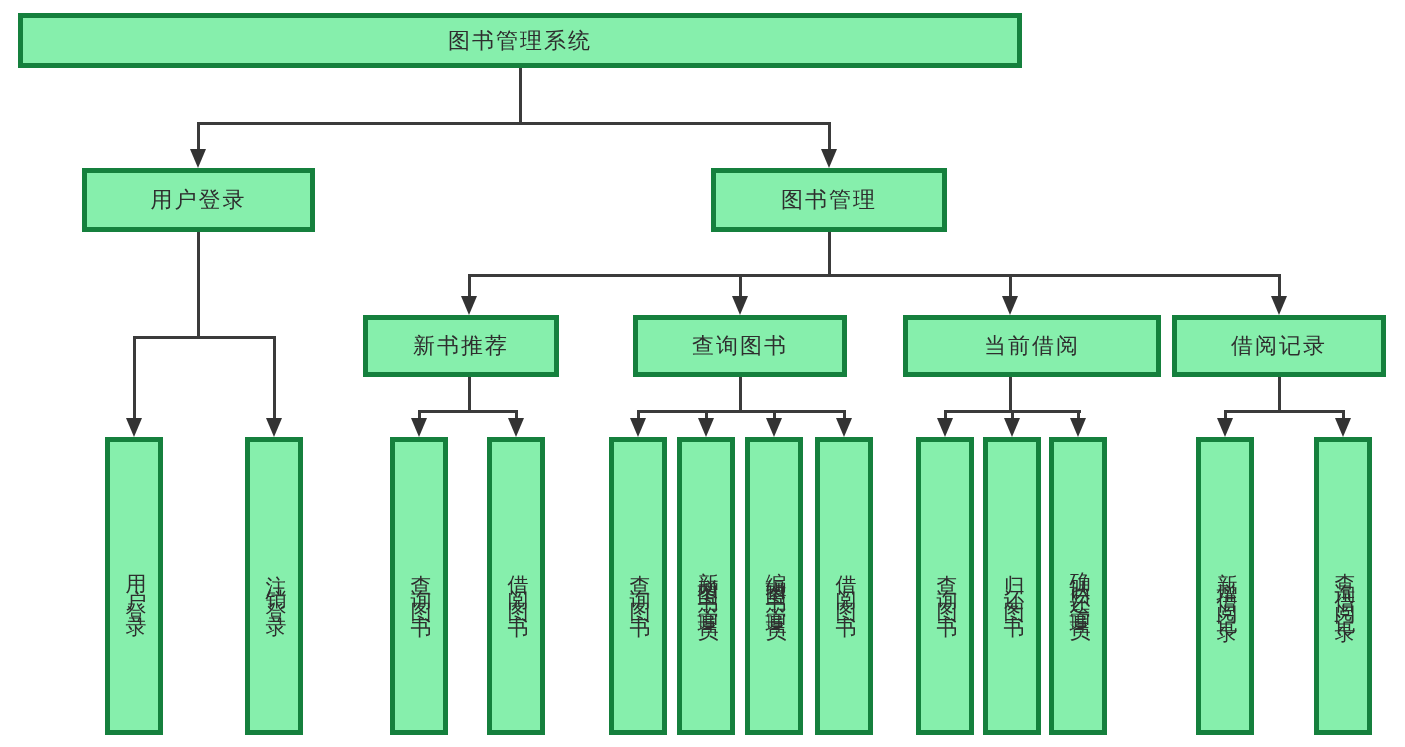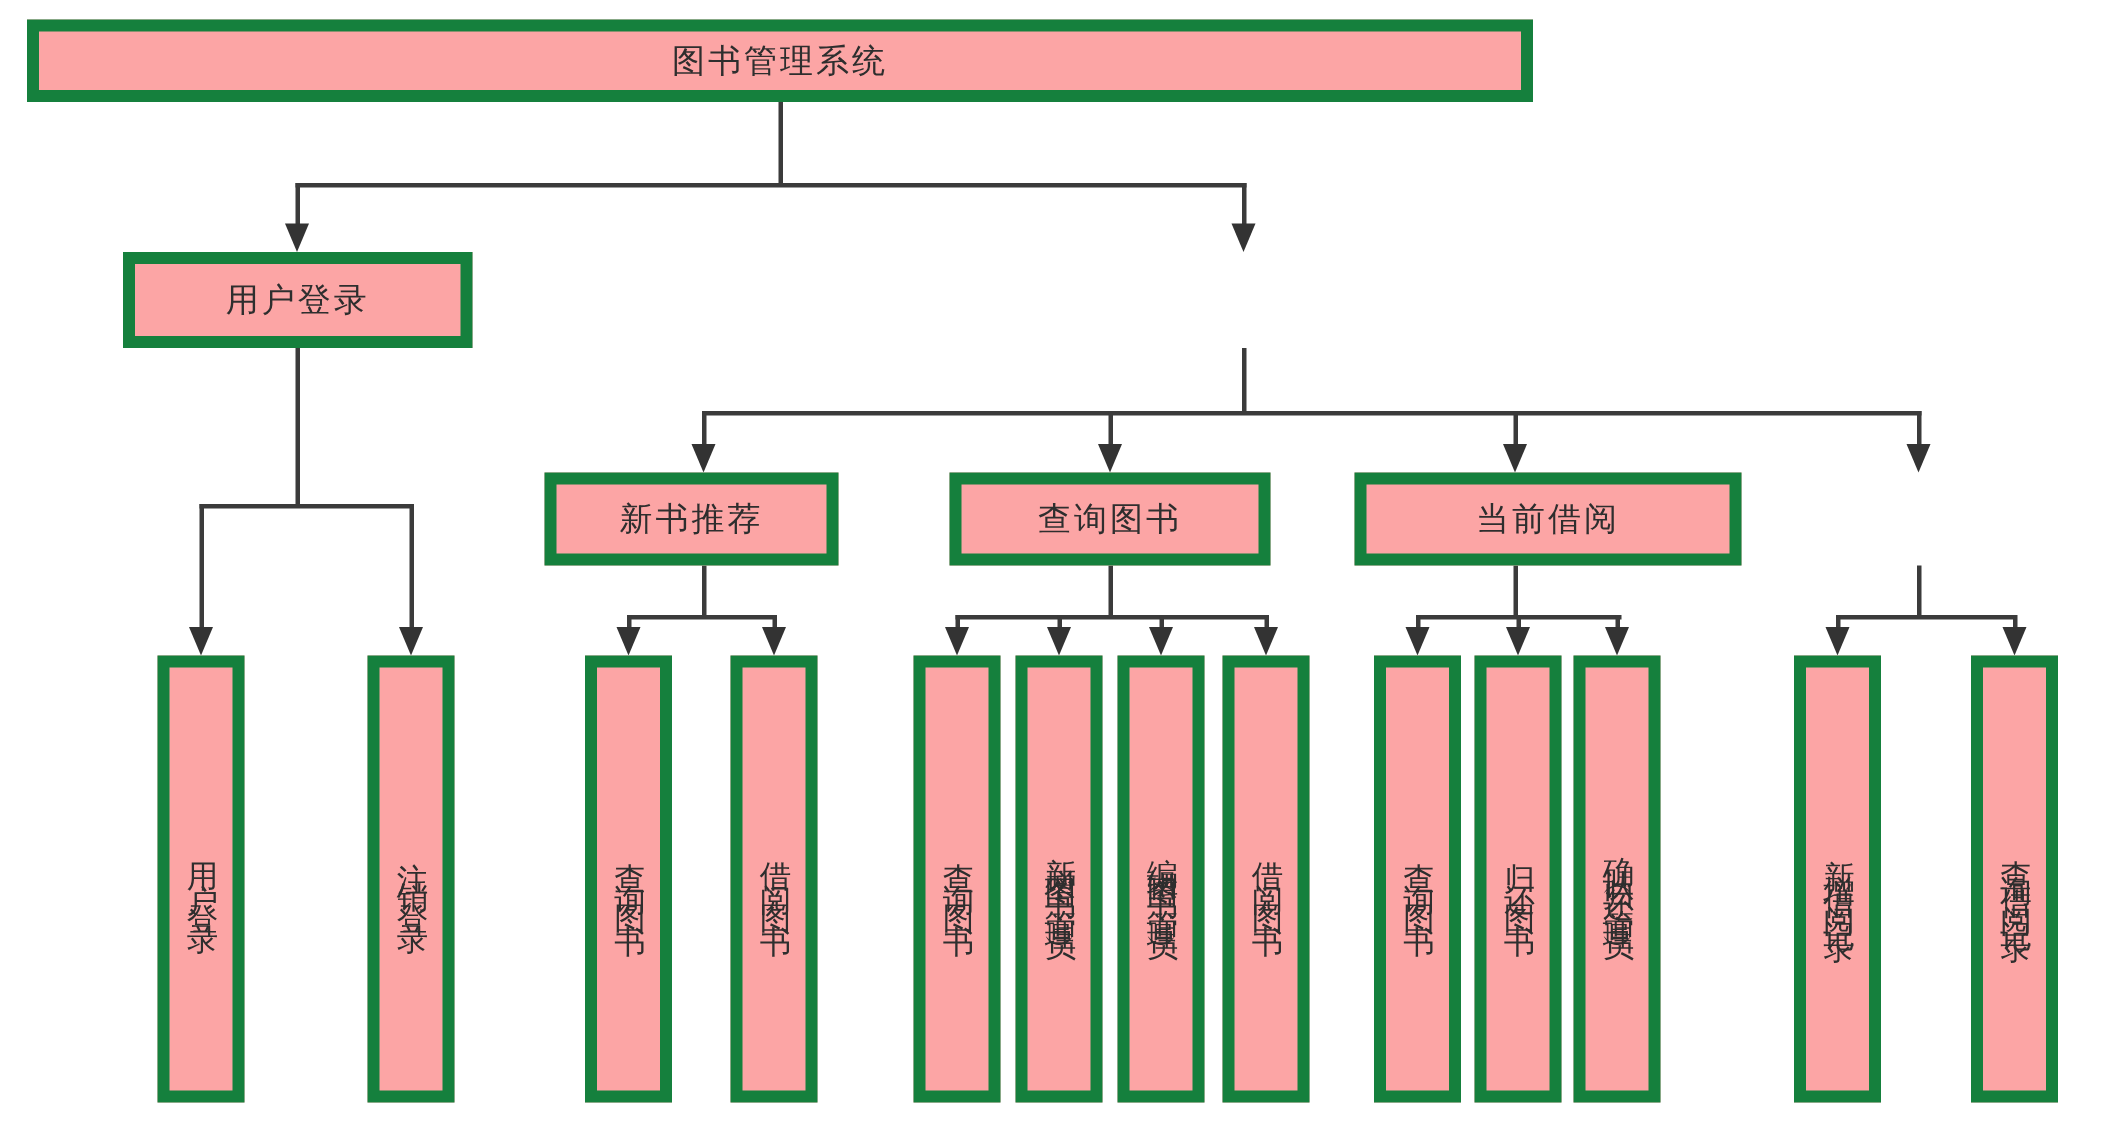--- a/index.html
+++ b/index.html
@@ -6,29 +6,30 @@
   #canvas{
     position:relative;
     width:1405px;height:747px;
     background:#ffffff;
     overflow:hidden;
     font-family:"Liberation Sans","DejaVu Sans",sans-serif;
   }
   .box{
     position:absolute;
     box-sizing:border-box;
-    border:8px solid #15803d;
-    background:#fca5a5;
+    border:5px solid #15803d;
+    background:#86efac;
     display:flex;
     align-items:center;
     justify-content:center;
     color:#2e2e2e;
     font-size:22px;
     letter-spacing:2px;
     z-index:2;
+    font-family:Liberation Mono, monospace;
   }
   .vbox{
     writing-mode:vertical-rl;
     font-size:21px;
     width:58px;
     top:437px;
     height:298px;
   }
   .sp4{letter-spacing:14px;}
   .sp6{letter-spacing:10px;}
@@ -65,35 +66,37 @@
   <div class="box" style="left:18px;top:13px;width:1004px;height:55px;">图书管理系统</div>
 
   <div class="vline" style="left:519px;top:68px;height:54px;"></div>
   <div class="hline" style="left:197px;top:122px;width:634px;"></div>
   <div class="vline" style="left:197px;top:122px;height:28px;"></div>
   <div class="arrow" style="left:190px;top:149px;"></div>
   <div class="vline" style="left:828px;top:122px;height:28px;"></div>
   <div class="arrow" style="left:821px;top:149px;"></div>
 
   <div class="box" style="left:82px;top:168px;width:233px;height:64px;">用户登录</div>
+  <div class="box" style="left:711px;top:168px;width:236px;height:64px;">图书管理</div>
 
   <div class="vline" style="left:828px;top:232px;height:42px;"></div>
   <div class="hline" style="left:468px;top:274px;width:813px;"></div>
   <div class="vline" style="left:468px;top:274px;height:23px;"></div>
   <div class="arrow" style="left:461px;top:296px;"></div>
   <div class="vline" style="left:739px;top:274px;height:23px;"></div>
   <div class="arrow" style="left:732px;top:296px;"></div>
   <div class="vline" style="left:1009px;top:274px;height:23px;"></div>
   <div class="arrow" style="left:1002px;top:296px;"></div>
   <div class="vline" style="left:1278px;top:274px;height:23px;"></div>
   <div class="arrow" style="left:1271px;top:296px;"></div>
 
   <div class="box" style="left:363px;top:315px;width:196px;height:62px;text-align:center;">新书推荐</div>
   <div class="box" style="left:633px;top:315px;width:214px;height:62px;">查询图书</div>
   <div class="box" style="left:903px;top:315px;width:258px;height:62px;">当前借阅</div>
+  <div class="box" style="left:1172px;top:315px;width:214px;height:62px;">借阅记录</div>
 
   <div class="vline" style="left:197px;top:232px;height:104px;"></div>
   <div class="hline" style="left:133px;top:336px;width:142px;"></div>
   <div class="vline" style="left:133px;top:336px;height:83px;"></div>
   <div class="arrow" style="left:126px;top:418px;"></div>
   <div class="vline" style="left:273px;top:336px;height:83px;"></div>
   <div class="arrow" style="left:266px;top:418px;"></div>
 
   <div class="vline" style="left:468px;top:377px;height:33px;"></div>
   <div class="hline" style="left:418px;top:410px;width:100px;"></div>

